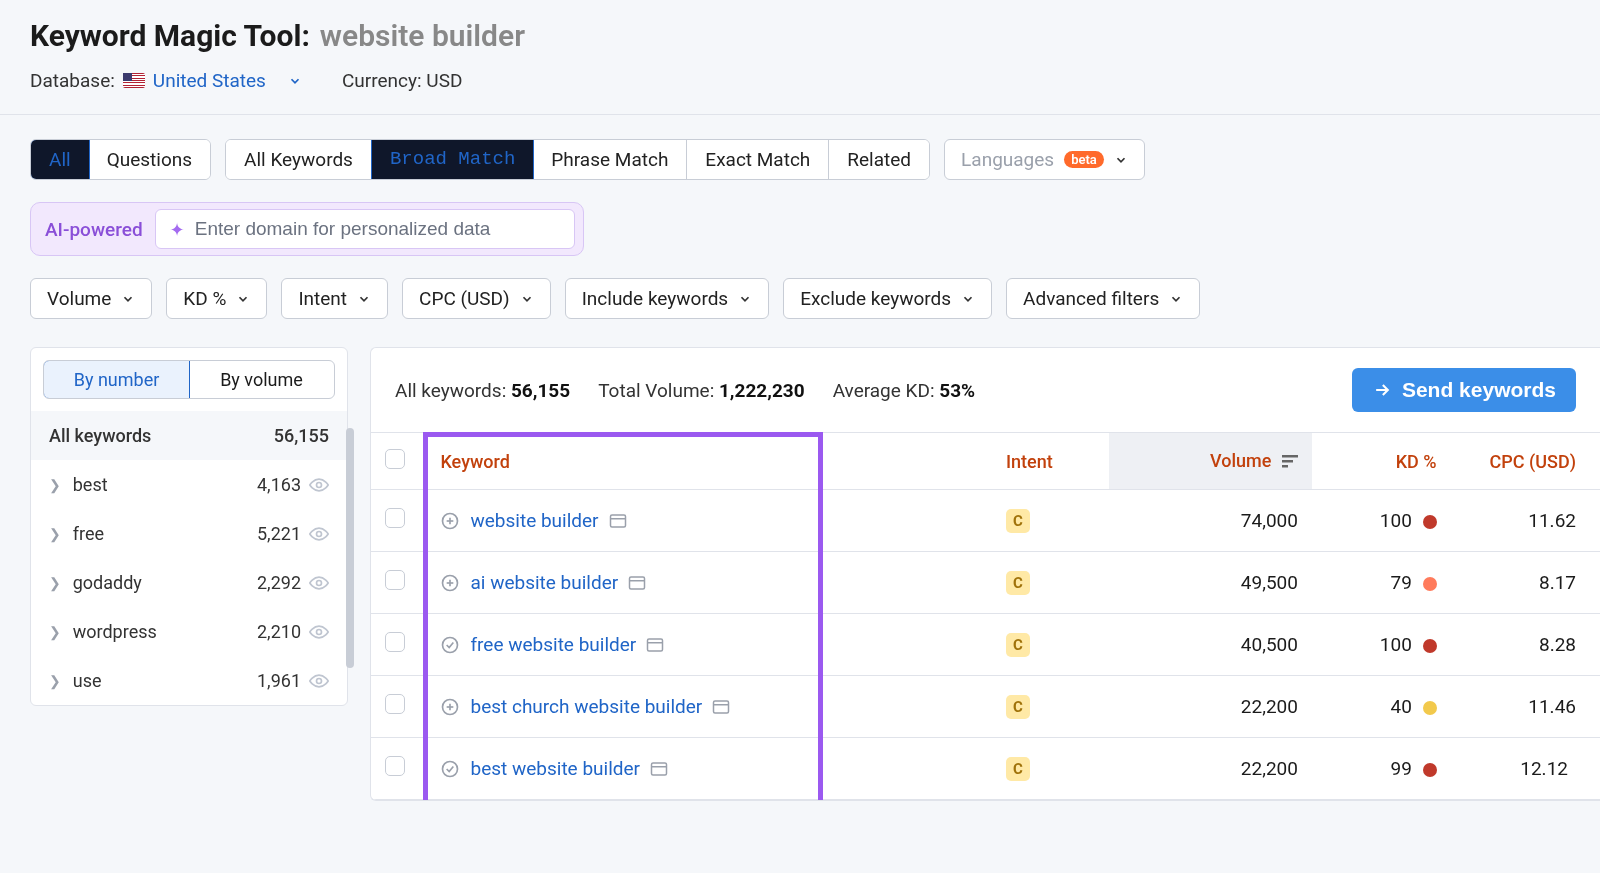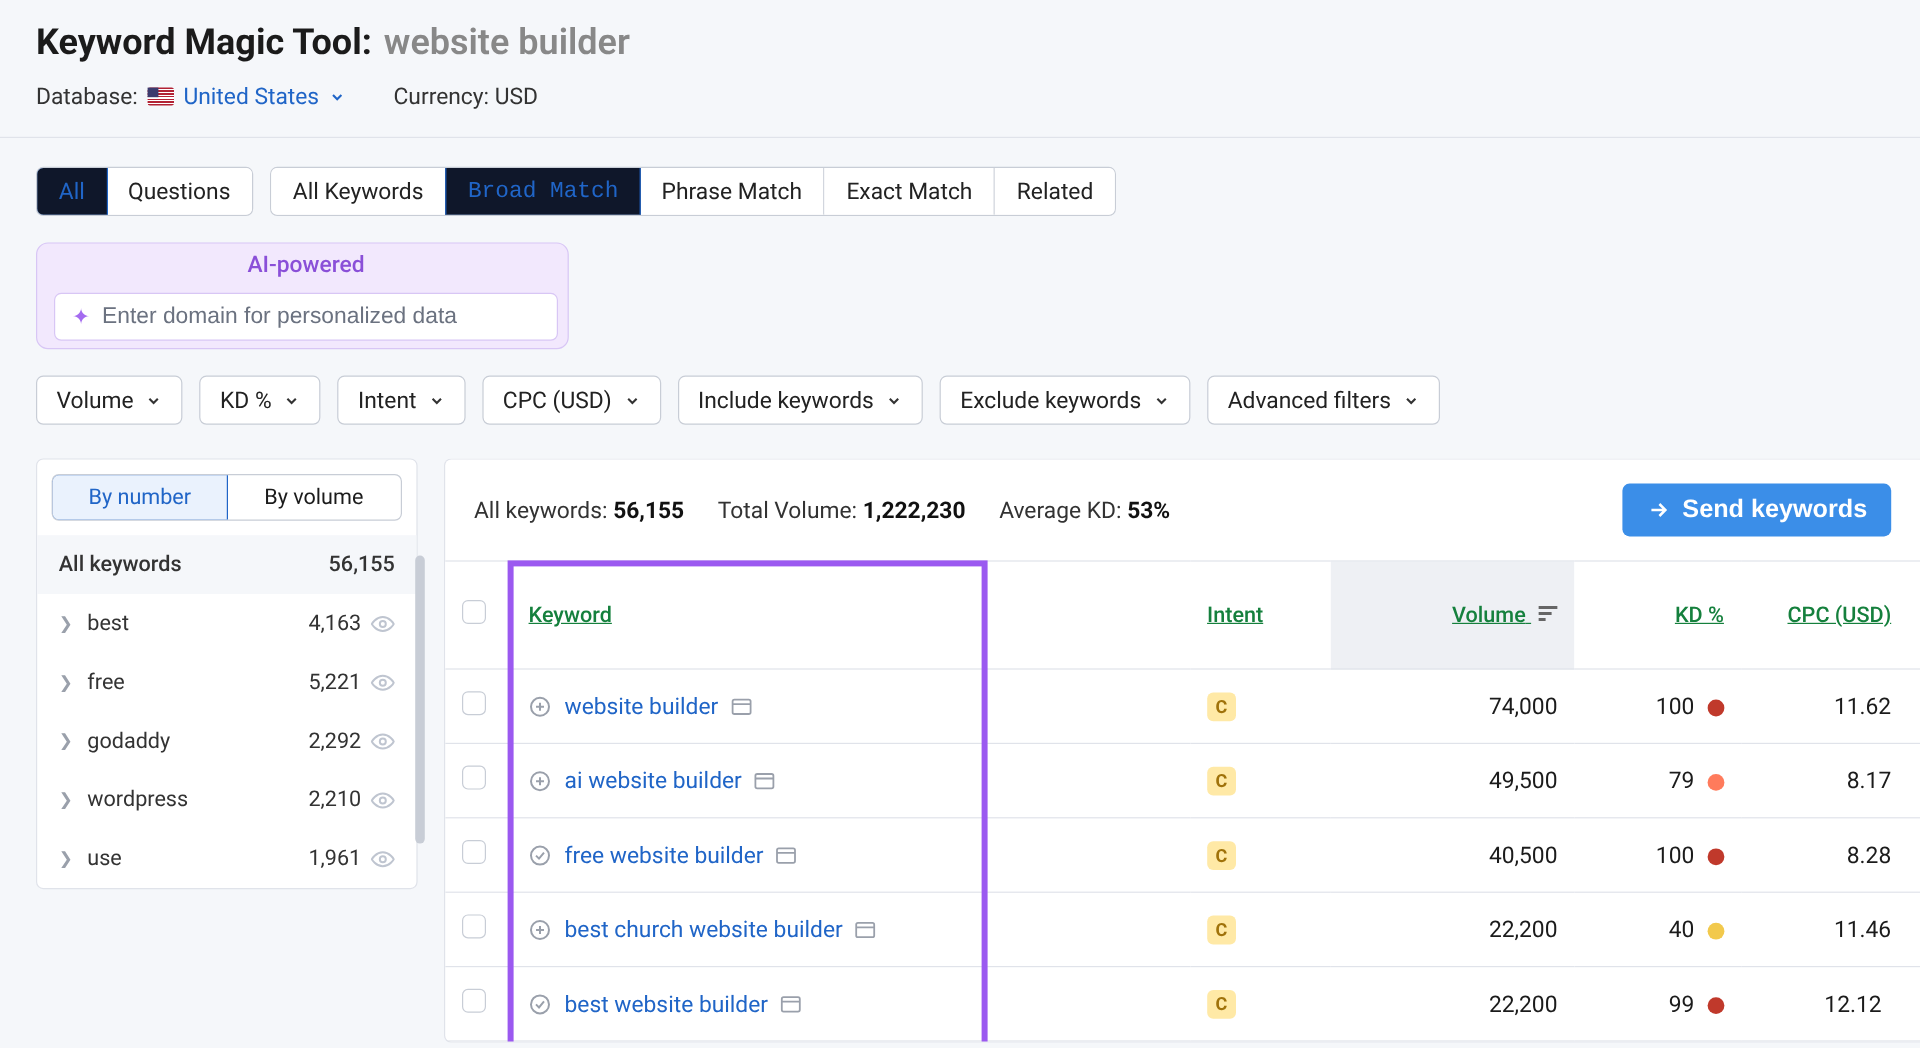--- a/index.html
+++ b/index.html
@@ -1,38 +1,38 @@
 <!DOCTYPE html>
 <html><head>
 <meta charset="utf-8">
 <style>
 * { box-sizing: border-box; margin: 0; padding: 0; }
 body { font-family: -apple-system, BlinkMacSystemFont, "Segoe UI", Roboto, Helvetica, Arial, sans-serif; background: #f5f7fa; color: #1b1b1b; width: 1600px; height: 873px; overflow: hidden; }
 .header { padding: 18px 30px 22px; }
 .title-row { display: flex; align-items: baseline; gap: 10px; font-size: 30px; font-weight: 700; }
 .title-row .query { color: #888; font-weight: 600; }
 .subhead { display: flex; gap: 40px; margin-top: 16px; font-size: 19px; color: #333; align-items: center; }
-.db-link { color: #2065c7; display: inline-flex; align-items: center; gap: 8px; cursor: pointer; }
+.db-link { color: #2065c7; display: inline-flex; align-items: center; gap: 22px; cursor: pointer; }
 .flag { display:inline-block; width:22px; height:15px; background: linear-gradient(180deg,#b22234 0 7.6%,#fff 7.6% 15.4%,#b22234 15.4% 23%,#fff 23% 30.7%,#b22234 30.7% 38.5%,#fff 38.5% 46.1%,#b22234 46.1% 53.8%,#fff 53.8% 61.5%,#b22234 61.5% 69.2%,#fff 69.2% 76.9%,#b22234 76.9% 84.6%,#fff 84.6% 92.3%,#b22234 92.3% 100%); position:relative; border-radius:2px; }
 .flag::before{content:"";position:absolute;top:0;left:0;width:9px;height:8px;background:#3c3b6e;}
 .divider { height:1px; background:#e0e3ea; }
 .toolbar { padding: 24px 30px 0; }
 .row { display:flex; gap:14px; flex-wrap:wrap; align-items:center; }
 .seggroup { display:inline-flex; border:1px solid #c8cdd6; border-radius:6px; background:#fff; overflow:hidden; }
 .seggroup .seg { padding: 8px 18px; font-size:19px; border-right:1px solid #c8cdd6; cursor:pointer; color:#222; background:#fff; }
 .seggroup .seg:last-child { border-right:none; }
 .seggroup .seg.active { background:#0f172a; color:#2065c7; border:1px solid #2065c7; margin:-1px; z-index:1; position:relative; border-radius:6px 0 0 6px;}
 .seggroup.match .seg.active { border-radius:0;font-family:Liberation Mono, monospace; }
 .pill { display:inline-flex; align-items:center; gap:10px; padding:8px 16px; border:1px solid #c8cdd6; border-radius:6px; background:#fff; font-size:19px; cursor:pointer;}
 .pill .label { color:#222; }
 .pill.lang .label { color:#9aa0ab; }
 .beta { background:#ff6a2b; color:#fff; font-size:13px; padding:1px 7px; border-radius:10px; font-weight:600;}
 .chev { width:14px; height:14px; }
 .ai-row { margin-top:22px; display:flex; align-items:center; }
-.ai-wrap { display:inline-flex; align-items:center; background:#f2e8fd; border-radius:10px; padding:6px 8px 6px 14px; gap:12px; border:1px solid #d8c6f5;flex-direction:column;}
+.ai-wrap { display:inline-flex; align-items:center; background:#f2e8fd; border-radius:10px; padding:6px 8px 6px 14px; gap:12px; border:1px solid #d8c6f5;}
 .ai-label { color:#8a4fd8; font-weight:500; font-size:19px; }
 .ai-input { display:flex; align-items:center; gap:10px; background:#fff; border:1px solid #d8c6f5; border-radius:6px; padding:8px 14px; min-width:420px;}
 .ai-input input { border:none; outline:none; font-size:19px; color:#333; width:100%; }
 .ai-input input::placeholder { color:#6b7280; }
 .sparkle { color:#a46bf0; font-size:18px; }
 .filters { margin-top:22px; display:flex; gap:14px; flex-wrap:wrap; }
 .content { display:flex; margin-top:28px; padding:0 0 0 30px; gap:22px; align-items:flex-start;}
 .sidebar { width:318px; background:#fff; border:1px solid #e0e3ea; border-radius:6px; position:relative; }
 .sortseg { display:flex; margin:12px; border:1px solid #c8cdd6; border-radius:6px; overflow:hidden;}
 .sortseg .seg { flex:1; text-align:center; padding:8px 10px; font-size:18px; cursor:pointer; }
@@ -42,21 +42,21 @@
 .sbrow .left { display:flex; align-items:center; gap:12px; color:#333;}
 .sbrow .right { display:flex; align-items:center; gap:8px; color:#333;}
 .chevr { color:#9aa0ab; font-size:14px; }
 .eye { color:#bfc5d0; }
 .scrollthumb { position:absolute; right:-7px; top:80px; width:8px; height:240px; background:#c8cdd6; border-radius:4px;}
 .main { flex:1; background:#fff; border:1px solid #e0e3ea; border-radius:6px 0 0 6px; border-right:none; overflow:hidden;}
 .summary { display:flex; align-items:center; padding:20px 24px; gap:28px; font-size:19px; color:#333;}
 .summary b { font-weight:700; color:#111; }
 .sendbtn { margin-left:auto; background:#3b8ee8; color:#fff; border:none; border-radius:6px; padding:10px 20px; font-size:21px; display:inline-flex; align-items:center; gap:10px; cursor:pointer; font-weight:600;}
 table { width:100%; border-collapse:collapse; }
-thead th { text-align:left; font-weight:500; font-size:18px; color:#15803d; padding:32px 14px; border-top:1px solid #e0e3ea; border-bottom:1px solid #e0e3ea; background:#fff;text-decoration:underline;}
+thead th { text-align:left; font-weight:500; font-size:18px; color:#c2410c; padding:16px 14px; border-top:1px solid #e0e3ea; border-bottom:1px solid #e0e3ea; background:#fff;}
 thead th.vol { background:#eef0f4; }
 tbody td { padding:18px 14px; border-bottom:1px solid #e0e3ea; font-size:19px; }
 .chk { width:20px; height:20px; border:1.5px solid #c8cdd6; border-radius:5px; display:inline-block; cursor:pointer; }
 .kwcell { display:flex; align-items:center; gap:10px; }
 .kwcell a { color:#2065c7; text-decoration:none; }
 .plusicon, .checkicon { width:20px; height:20px; color:#9aa0ab; flex-shrink:0;}
 .serpicon { width:18px; height:16px; color:#9aa0ab; flex-shrink:0;}
 .intent-badge { display:inline-block; width:24px; height:24px; border-radius:5px; background:#ffe9a6; color:#a0720a; font-weight:700; text-align:center; line-height:24px; font-size:15px;}
 .kd-dot { width:14px; height:14px; border-radius:50%; display:inline-block; margin-left:6px; vertical-align:middle;}
 .num { text-align:right; }
@@ -97,20 +97,27 @@
       <div class="seg active">All</div>
       <div class="seg">Questions</div>
     </div>
     <div class="seggroup match">
       <div class="seg">All Keywords</div>
       <div class="seg active">Broad Match</div>
       <div class="seg">Phrase Match</div>
       <div class="seg">Exact Match</div>
       <div class="seg">Related</div>
     </div>
+    <div class="pill lang">
+      <span class="label">Languages</span>
+      <span class="beta">beta</span>
+      <svg class="chev" viewBox="0 0 24 24" fill="none" stroke="#333" stroke-width="3">
+          <polyline points="6 9 12 15 18 9"></polyline>
+        </svg>
+    </div>
   </div>
 
   <div class="ai-row">
     <div class="ai-wrap">
       <span class="ai-label">AI-powered</span>
       <div class="ai-input">
         <span class="sparkle">✦</span>
         <input type="text" placeholder="Enter domain for personalized data" style="">
       </div>
     </div>

